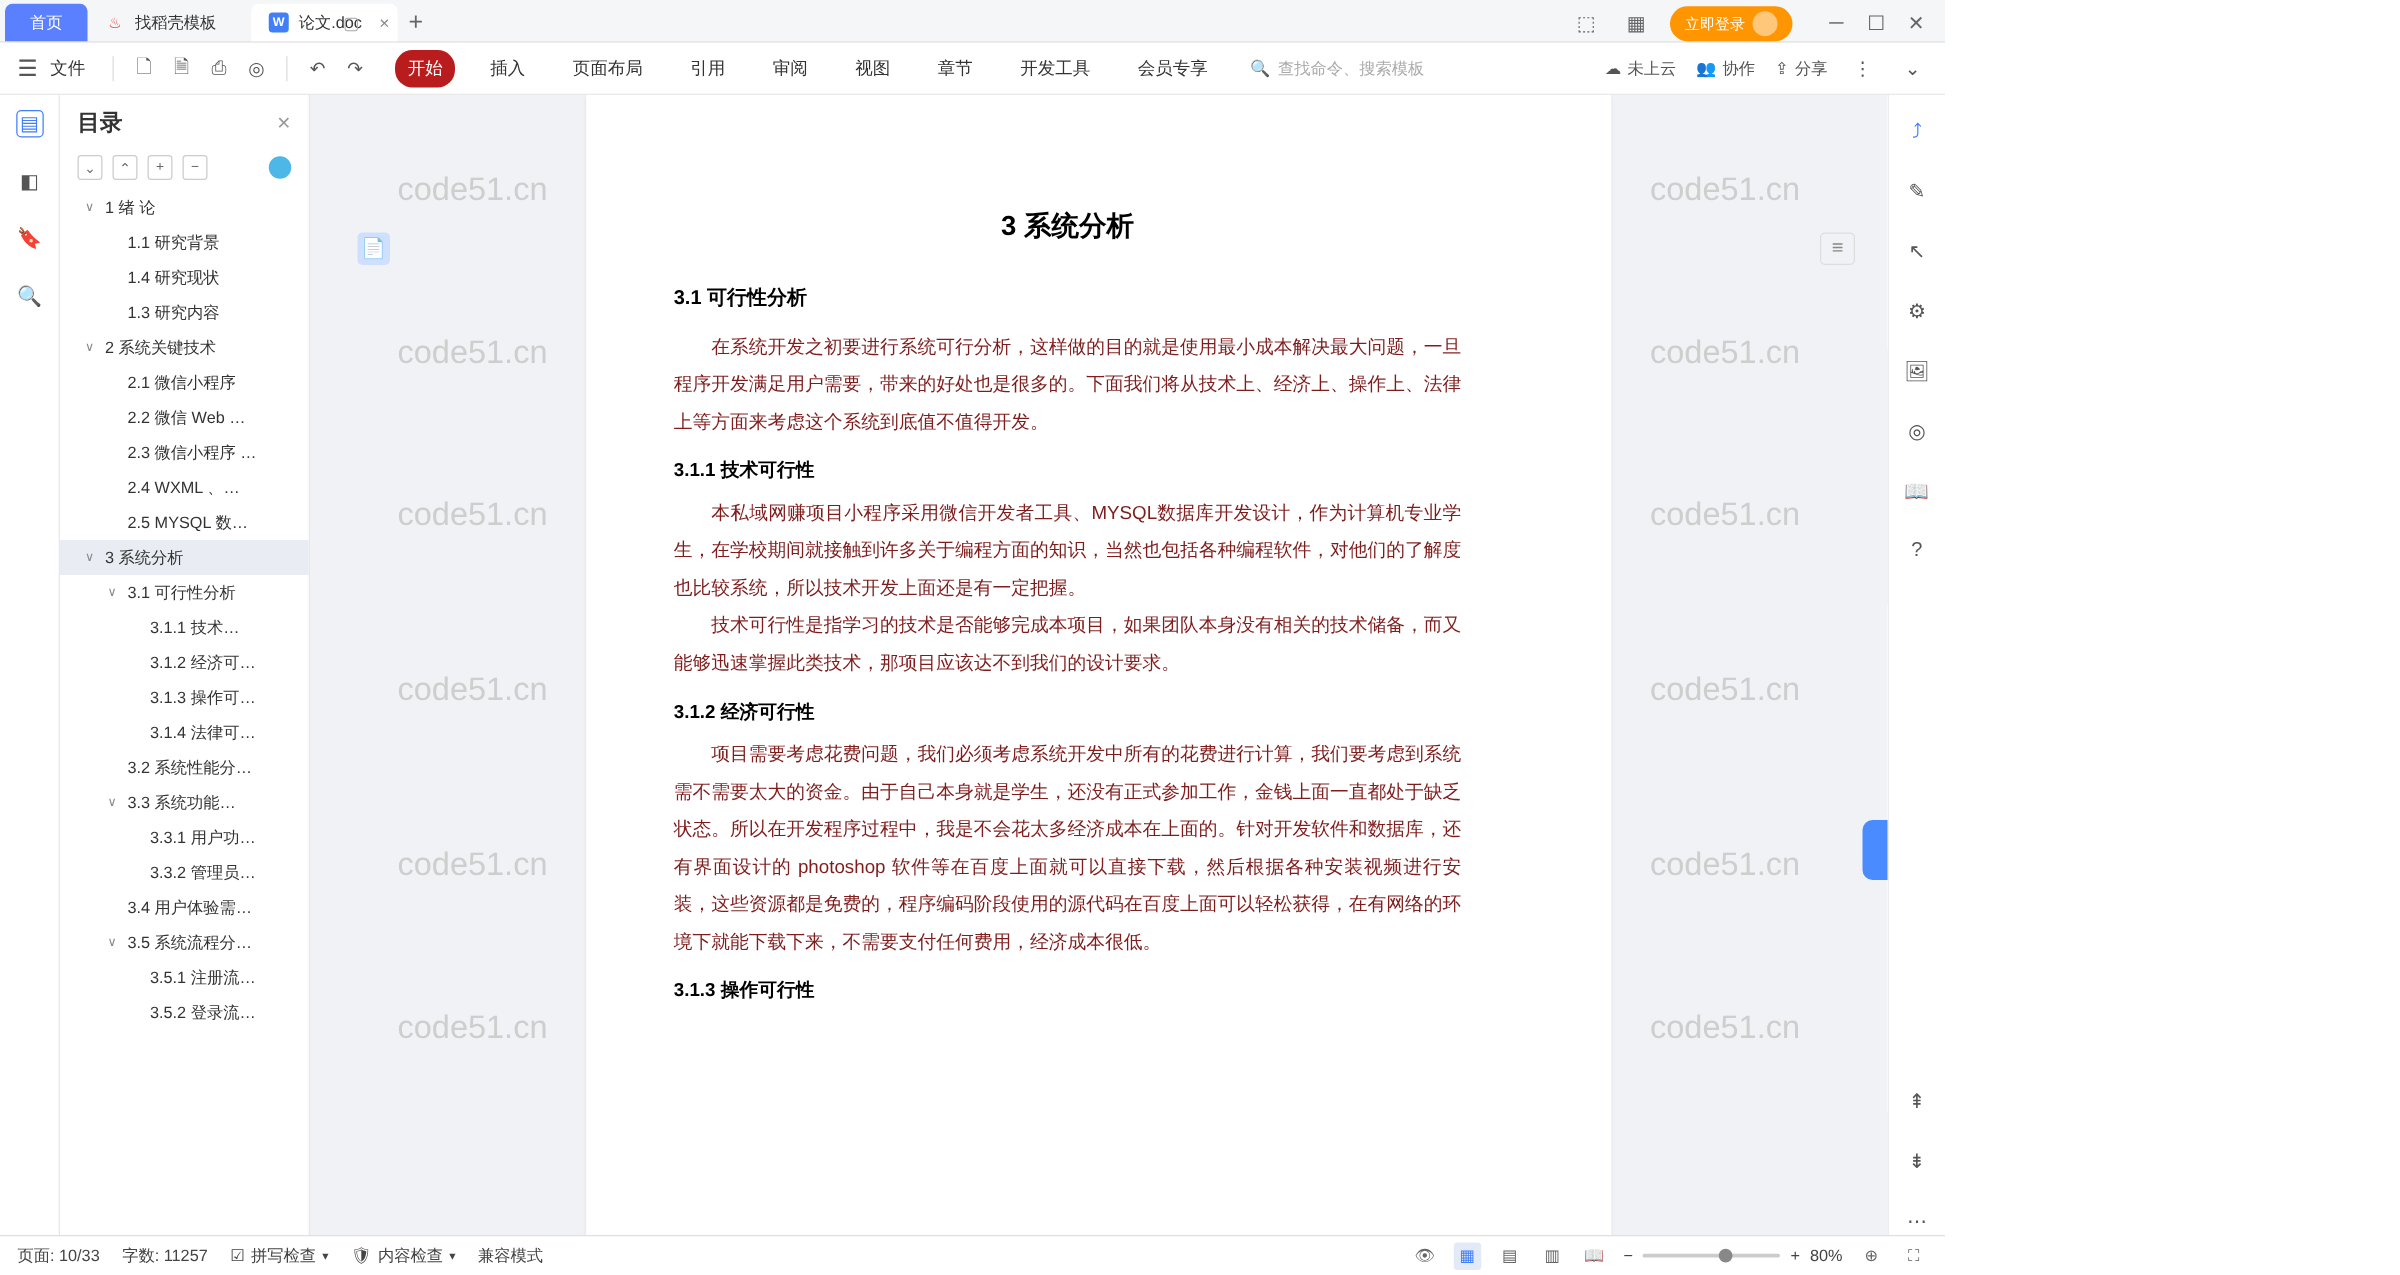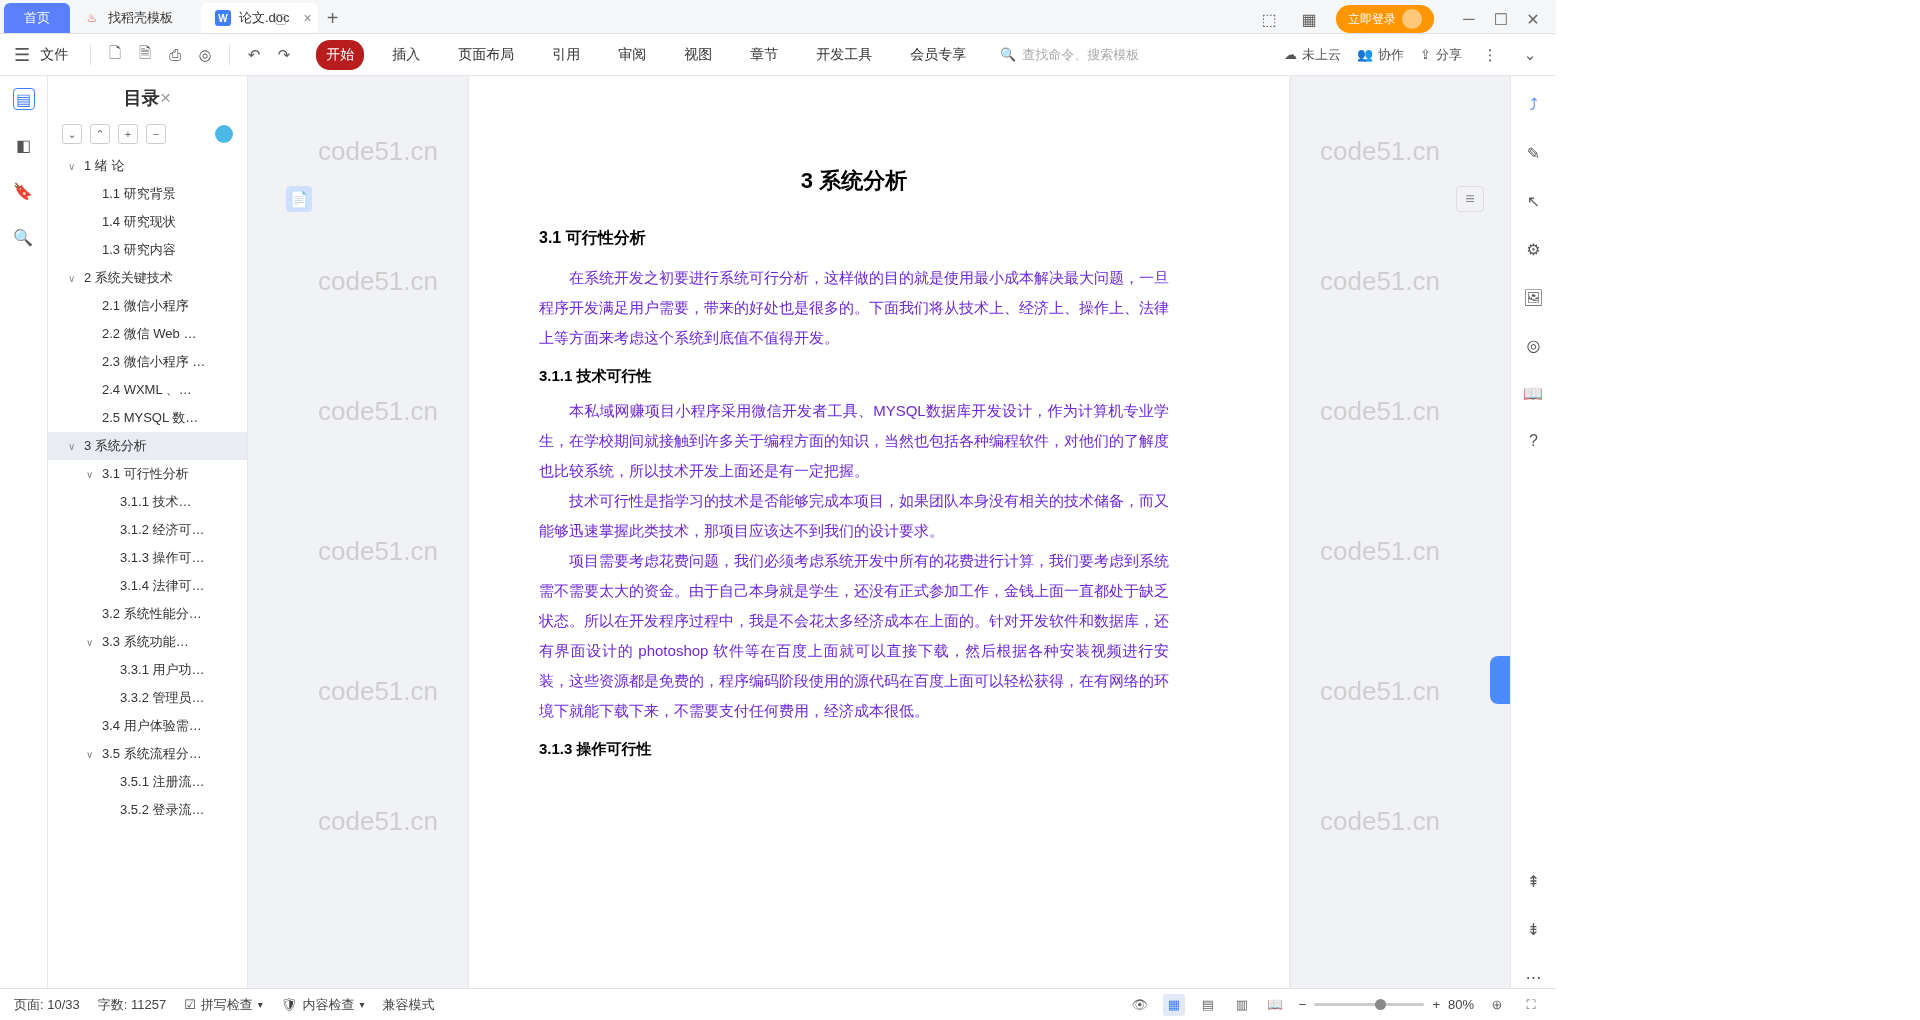--- a/index.html
+++ b/index.html
@@ -26,37 +26,37 @@
 .tb-tab{font-size:14px;color:#333;padding:6px 10px;cursor:pointer}
 .tb-tab.active{background:#b91c1c;color:#fff;border-radius:14px}
 .search-cmd{margin-left:18px;display:flex;align-items:center;gap:6px;color:#aaa;font-size:13px}
 .tb-right{margin-left:auto;display:flex;align-items:center;gap:16px;font-size:13px;color:#555}
 .tb-right-item{display:flex;align-items:center;gap:5px;cursor:pointer}
 .main{flex:1;display:flex;overflow:hidden}
 .left-rail{width:48px;background:#fff;border-right:1px solid #e8e8e8;display:flex;flex-direction:column;align-items:center;padding-top:12px;gap:24px}
 .rail-icon{width:22px;height:22px;color:#555;cursor:pointer;display:flex;align-items:center;justify-content:center}
 .rail-icon.active{color:#417ff9;border:1px solid #417ff9;border-radius:4px}
 .outline-panel{width:200px;border-right:1px solid #e8e8e8;display:flex;flex-direction:column;background:#fff}
-.outline-header{padding:10px 14px;display:flex;align-items:center;justify-content:center}
+.outline-header{padding:10px 14px;display:flex;align-items:center;justify-content:space-between}
 .outline-title{font-size:18px;font-weight:600;color:#333}
 .outline-close{color:#999;cursor:pointer;font-size:14px}
 .outline-tools{padding:4px 14px 8px;display:flex;gap:8px;align-items:center}
 .ot-btn{width:20px;height:20px;border:1px solid #ccc;border-radius:3px;display:flex;align-items:center;justify-content:center;font-size:11px;color:#666;cursor:pointer}
 .ot-sync{margin-left:auto;width:18px;height:18px;border-radius:50%;background:#4db8e8}
 .outline-tree{flex:1;overflow:auto;font-size:13px;color:#333;padding-bottom:10px}
 .tree-item{padding:5px 0 5px 14px;cursor:pointer;display:flex;align-items:center;gap:4px;white-space:nowrap;overflow:hidden;text-overflow:ellipsis}
 .tree-item.selected{background:#e9ecf2}
 .tree-caret{font-size:10px;color:#888;width:12px;display:inline-block}
 .lv1{padding-left:20px}.lv2{padding-left:38px}.lv3{padding-left:56px}
 .doc-area{flex:1;background:#f0f2f5;overflow:auto;position:relative;display:flex;justify-content:center;padding-top:0}
 .page{width:820px;background:#fff;min-height:1100px;margin-top:0;padding:90px 120px 60px 70px;position:relative;box-shadow:0 1px 4px rgba(0,0,0,0.08)}
 .doc-title{text-align:center;font-size:22px;font-weight:700;margin-bottom:32px}
 .h2{font-size:16px;font-weight:700;margin:18px 0 14px}
 .h3{font-size:15px;font-weight:700;margin:14px 0 10px}
-.para{font-size:15px;line-height:2.0;text-indent:2em;color:#6d28d9;text-align:justify}
+.para{font-size:15px;line-height:2.0;text-indent:2em;color:#7f1d1d;text-align:justify}
 .underline{}
 .watermark{position:absolute;color:#cecece;font-size:26px;pointer-events:none;font-family:Arial}
 .wm-center{position:absolute;left:50%;top:400px;transform:translateX(-50%);font-size:32px;color:#e62020;font-weight:600;white-space:nowrap;pointer-events:none}
 .corner-icon{position:absolute;left:38px;top:110px;width:26px;height:26px;background:#cfe0ff;border-radius:4px;display:flex;align-items:center;justify-content:center;color:#5a7fff}
 .right-tool{position:absolute;right:26px;top:110px;width:28px;height:26px;border:1px solid #ddd;border-radius:4px;display:flex;align-items:center;justify-content:center;color:#888}
 .right-rail{width:46px;border-left:1px solid #e8e8e8;display:flex;flex-direction:column;align-items:center;padding-top:18px;gap:26px;background:#fff}
 .scroll-tab{position:absolute;right:0;top:580px;width:20px;height:48px;background:#4a8bff;border-radius:8px 0 0 8px}
 .status-bar{height:32px;border-top:1px solid #e0e0e0;display:flex;align-items:center;padding:0 14px;font-size:13px;color:#444;gap:18px;background:#fff}
 .sb-item{display:flex;align-items:center;gap:5px;cursor:pointer}
 .sb-right{margin-left:auto;display:flex;align-items:center;gap:12px}
@@ -278,20 +278,21 @@
     <div class="corner-icon">📄</div>
     <div class="right-tool">≡</div>
     <div class="wm-center">code51.cn-源码乐园盗图必究</div>
     <div class="page">
       <div class="doc-title">3 系统分析</div>
       <div class="h2">3.1 可行性分析</div>
       <p class="para">在系统开发之初要进行系统可行分析，这样做的目的就是使用最小成本解决最大问题，一旦程序开发满足用户需要，带来的好处也是很多的。下面我们将从技术上、经济上、操作上、法律上等方面来考虑这个系统到底值不值得开发。</p>
       <div class="h3">3.1.1 技术可行性</div>
       <p class="para">本私域网赚项目小程序采用微信开发者工具、MYSQL数据库开发设计，作为计算机专业学生，在学校期间就接触到许多关于编程方面的知识，当然也包括各种编程软件，对他们的了解度也比较系统，所以技术开发上面还是有一定把握。</p>
       <p class="para">技术可行性是指学习的技术是否能够完成本项目，如果团队本身没有相关的技术储备，而又能够迅速掌握此类技术，那项目应该达不到我们的设计要求。</p>
+      <div class="h3">3.1.2 经济可行性</div>
       <p class="para"><span>项目需要考虑花费问题，我们必须考虑系统开发中所有的花费进行计算，我们要考虑到系统需不需要太大的资金。由于自己本身就是学生，还没有正式参加工作，金钱上面一直都处于缺乏状态。所以在开发程序过程中，我是不会花太多经济成本在上面的。针对开发软件和数据库，还有界面设计的 </span><span class="underline">photoshop</span><span> 软件等在百度上面就可以直接下载，然后根据各种安装视频进行安装，这些资源都是免费的，程序编码阶段使用的源代码在百度上面可以轻松获得，在有网络的环境下就能下载下来，不需要支付任何费用，经济成本很低。</span></p>
       <div class="h3">3.1.3 操作可行性</div>
     </div>
     <div class="scroll-tab"></div>
   </div>
 
   <div class="right-rail">
     <span class="rail-icon" style="color:#417ff9">⤴</span>
     <span class="rail-icon">✎</span>
     <span class="rail-icon">↖</span>

